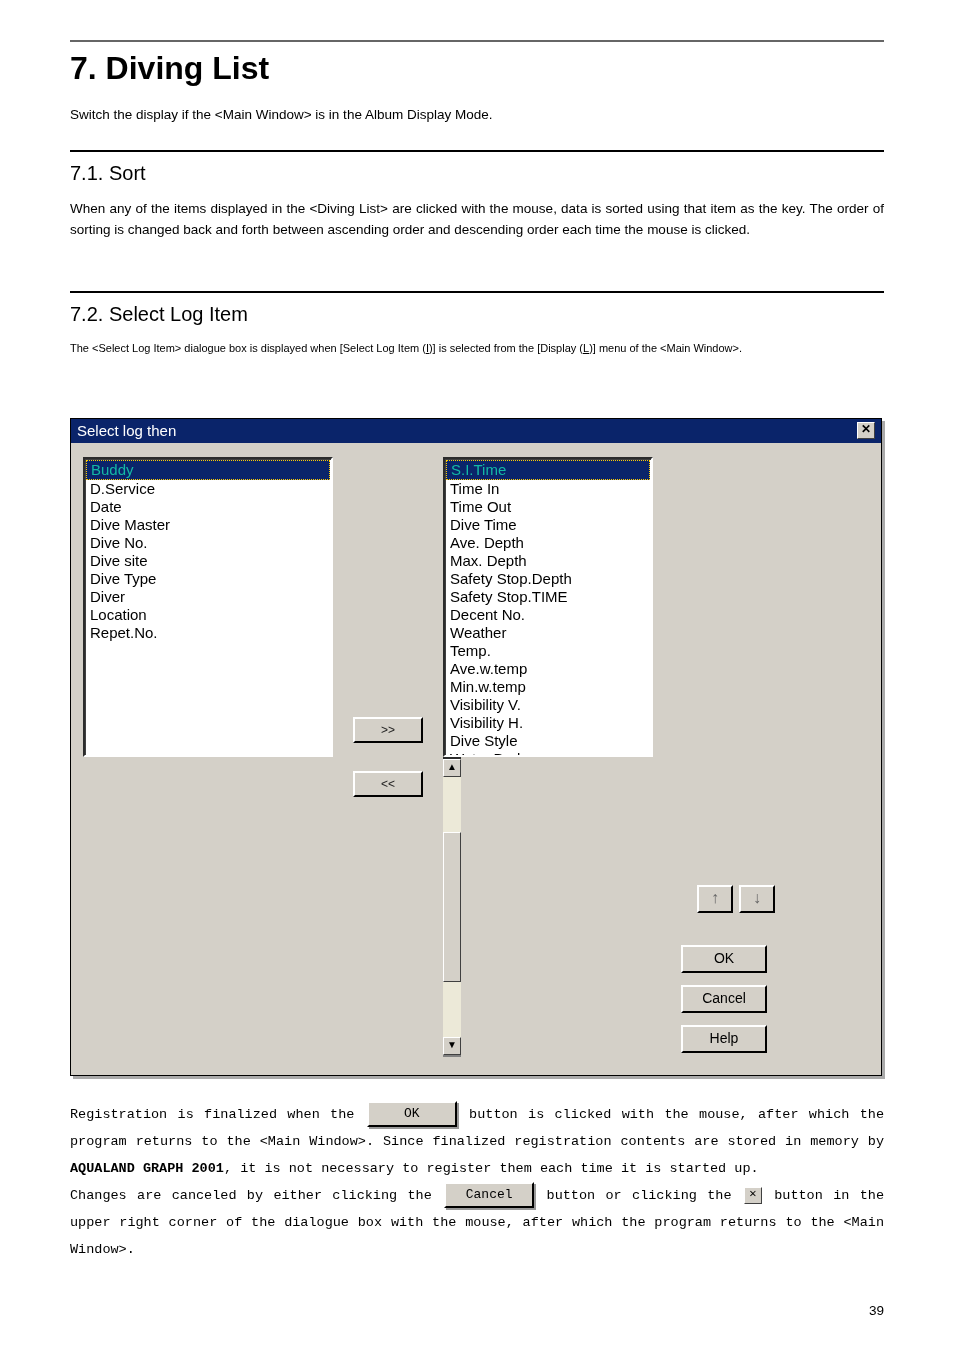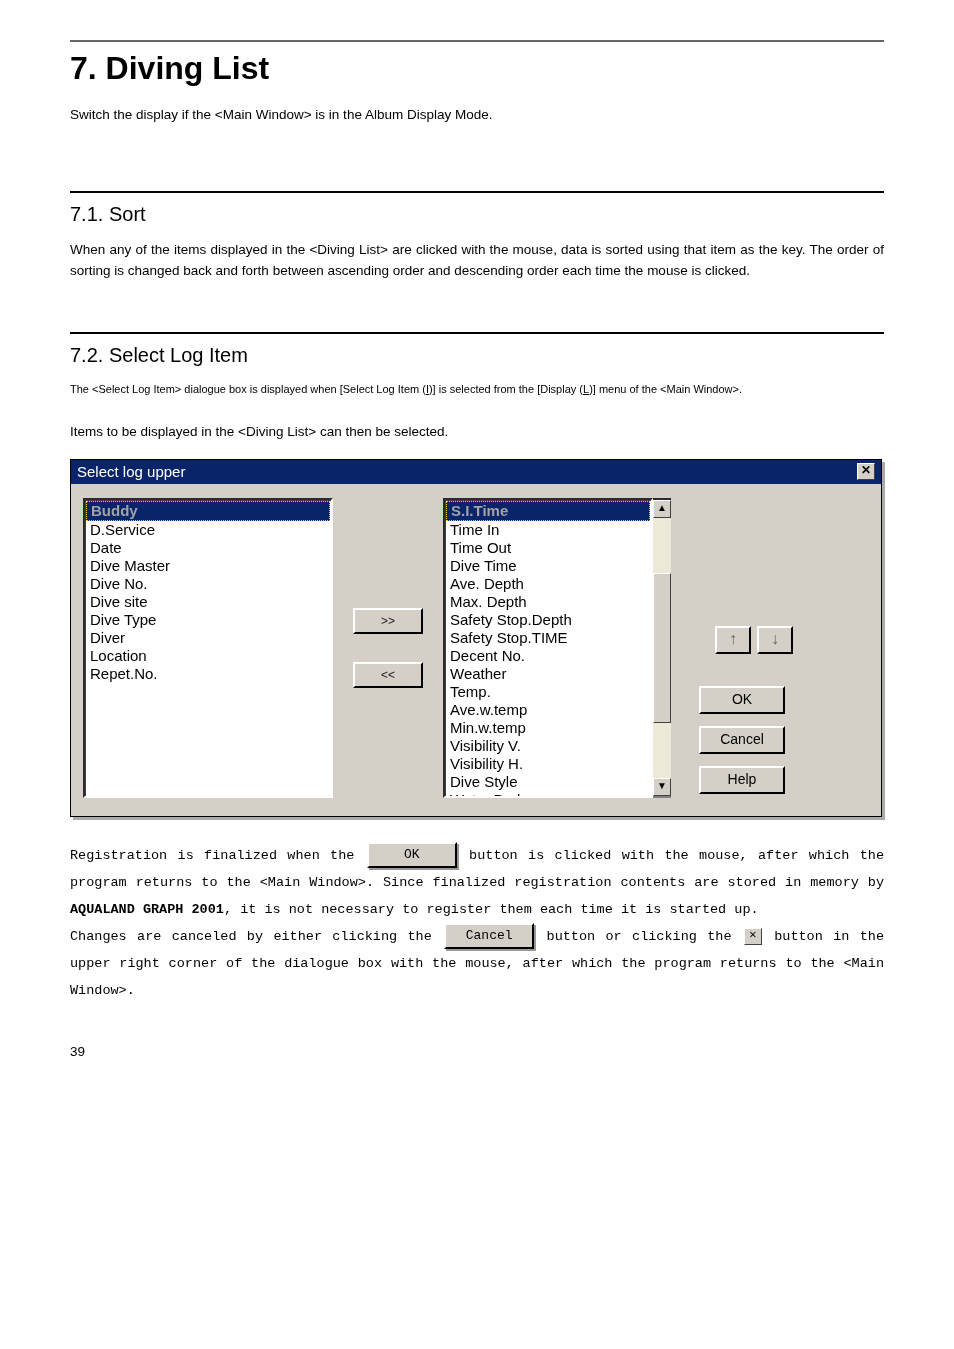--- a/index.html
+++ b/index.html
@@ -7,21 +7,21 @@
       font-family: Arial, Helvetica, sans-serif;
       font-size: 14px;
       color: #000;
       background: #fff;
       width: 954px;
       margin: 0 auto;
       padding: 40px 70px;
     }
     .top-rule { border-top: 2px solid #666; margin-bottom: 8px; }
     h1 { font-size: 32px; font-weight: bold; margin-bottom: 20px; }
-    .intro { font-size: 13.5px; margin-bottom: 69px; }
+    .intro { font-size: 13.5px; margin-bottom: 28px; }
     .section-rule { border-top: 2px solid #000; margin-bottom: 10px; }
     h2 { font-size: 20px; font-weight: normal; margin-bottom: 14px; }
     .body-text { font-size: 13.5px; line-height: 1.55; text-align: justify; margin-bottom: 50px; }
     .body-text-2 { font-size: 11px; line-height: 1.55; text-align: justify; margin-bottom: 24px; }
     .body-text-3 { font-size: 13.5px; line-height: 1.55; margin-bottom: 16px; }
 
     .dialog-wrap { margin: 10px 0 25px 0; }
     .dialog-shadow { filter: drop-shadow(3px 3px 0 #aaa); }
     .dialog {
       border: 1px solid #000;
@@ -63,24 +63,24 @@
       border-top-color: #808080;
       border-left-color: #808080;
       border-right-color: #fff;
       border-bottom-color: #fff;
       box-shadow: inset 1px 1px 0 #404040;
       overflow: hidden;
       font-size: 15px;
       color: #000;
     }
     .left-list { width: 250px; height: 300px; padding: 1px; }
-    .right-list-wrap { display: flex; }
+    .right-list-wrap { display: flex; flex-direction: column; }
     .right-list { width: 210px; height: 300px; padding: 1px; }
     .list-item { padding: 0 4px; line-height: 18px; white-space: nowrap; }
-    .list-item.selected { background: #0a246a; color: #a3a3a3; border: 1px dotted #ffcc00; font-weight: bold; }
+    .list-item.selected { background: #0a246a; color: #14b8a6; border: 1px dotted #ffcc00; }
     .mid-buttons {
       display: flex; flex-direction: column;
       justify-content: center; gap: 28px;
       padding: 0 8px;
       align-items: center;
     }
     .win-btn {
       background: #d4d0c8;
       border: 2px outset #fff;
       border-right-color: #404040;
@@ -156,48 +156,48 @@
       background: #d4d0c8;
       border: 1px solid #fff;
       border-right-color: #404040;
       border-bottom-color: #404040;
       color: #000;
       font-size: 12px; font-weight: bold;
       line-height: 13px; text-align: center;
       margin: 0 2px;
     }
     .final-text { font-size: 13.5px; line-height: 2.0; text-align: justify; font-family: Liberation Mono, monospace; }
-    .page-number { text-align: left; font-size: 13.5px; margin-top: 40px; }
+    .page-number { text-align: right; font-size: 13.5px; margin-top: 40px; }
     u { text-decoration: underline; }
   </style>
 </head>
 <body>
 
 <div class="top-rule"></div>
 <h1>7. Diving List</h1>
 <p class="intro">Switch the display if the &lt;Main Window&gt; is in the Album Display Mode.</p>
 
 <div class="section-rule"></div>
 <h2>7.1. Sort</h2>
 <p class="body-text">When any of the items displayed in the &lt;Diving List&gt; are clicked with the mouse, data is sorted using that item as the key. The order of sorting is changed back and forth between ascending order and descending order each time the mouse is clicked.</p>
 
 <div class="section-rule"></div>
 <h2>7.2. Select Log Item</h2>
 <p class="body-text-2">
   <span>The &lt;Select Log Item&gt; dialogue box is displayed when [Select Log Item (</span><u>I</u><span>)] is selected from the [Display (</span><u>L</u><span>)] menu of the &lt;Main Window&gt;.</span>
 </p>
 <p class="body-text-3">
-  <span>Items to be displayed in the &lt;Diving List&gt; can then be selected.</span><br>
+  <br>
 </p>
 
 <div class="dialog-wrap">
   <div class="dialog-shadow">
     <div class="dialog">
       <div class="titlebar">
-        <span class="titlebar-title">Select log upper</span>
+        <span class="titlebar-title">Select log then</span>
         <div class="titlebar-close">✕</div>
       </div>
       <div class="dialog-inner">
         <div class="list-sunken left-list" id="left-list">
             <div class="list-item selected">Buddy</div>
             <div class="list-item">D.Service</div>
             <div class="list-item">Date</div>
             <div class="list-item">Dive Master</div>
             <div class="list-item">Dive No.</div>
             <div class="list-item">Dive site</div>

